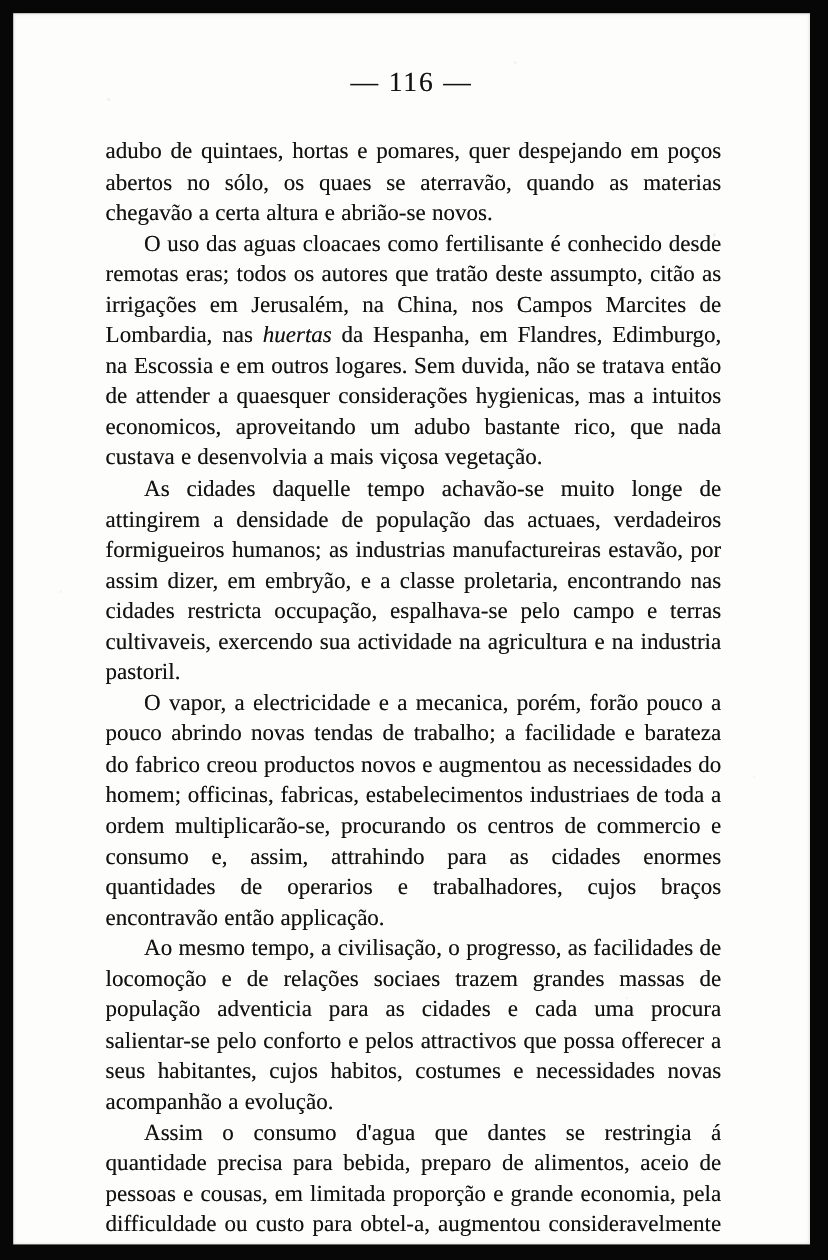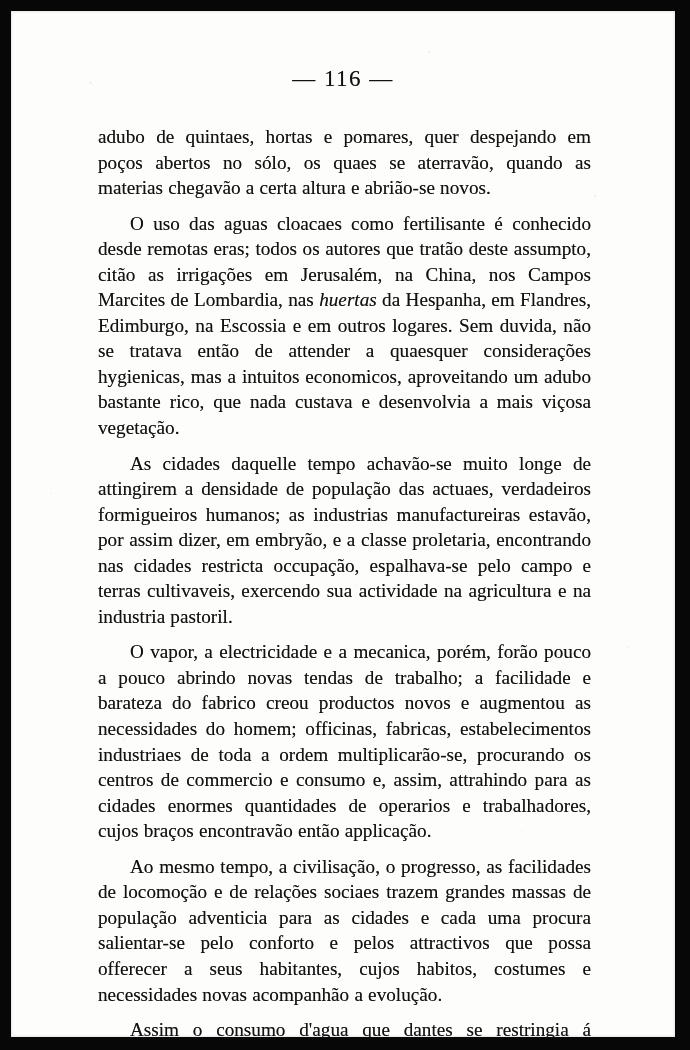--- a/index.html
+++ b/index.html
@@ -49,40 +49,40 @@
       radial-gradient(circle at 17% 71%, rgba(150,150,140,.15) 0 1.1px, transparent 1.6px),
       radial-gradient(circle at 77% 80%, rgba(150,150,140,.13) 0 1.0px, transparent 1.5px),
       radial-gradient(circle at 41% 93%, rgba(150,150,140,.16) 0 1.1px, transparent 1.6px),
       radial-gradient(circle at 93% 62%, rgba(150,150,140,.12) 0 1.0px, transparent 1.4px),
       radial-gradient(circle at 6%  47%, rgba(150,150,140,.12) 0 1.0px, transparent 1.4px);
   }
 
   
   #folio {
     position: absolute;
-    top: 55px;
+    top: 45px;
     left: 0;
     width: 664px;
     text-align: center;
     font-size: 23px;
     letter-spacing: 1.5px;
     color: #131313;
     font-family: "Liberation Serif", "DejaVu Serif", serif;
   }
 
   
   #text-block {
     position: absolute;
     left: 77px;
     top: 103px;
     width: 513px;
   }
 
   p.para {
-    margin: 10px;
+    margin: 0;
     text-align: justify;
     text-indent: 32px;
     font-size: 19.2px;
     line-height: 25.55px;
     color: #121212;
     word-spacing: .4px;
     -webkit-font-smoothing: none;
   }
 
   p.para.no-indent { text-indent: 0; }

